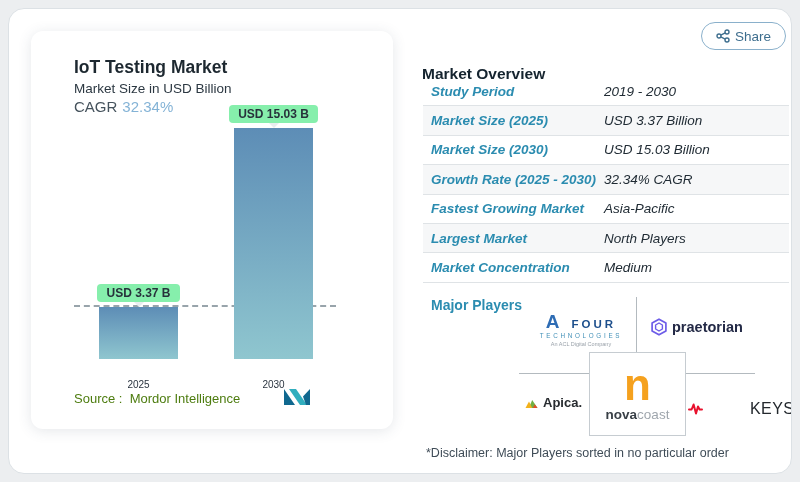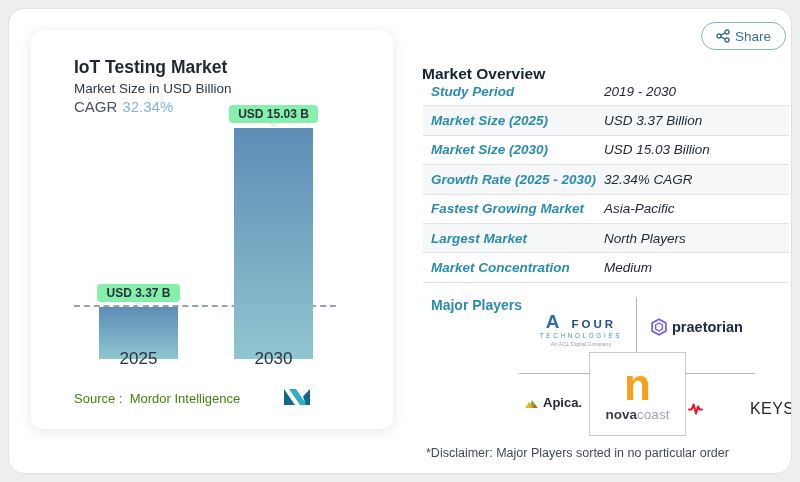--- a/index.html
+++ b/index.html
@@ -28,21 +28,21 @@
     display:flex;flex-direction:column;align-items:center;justify-content:flex-end;
   }
   .bar-col.c0{left:68px;} .bar-col.c1{left:203px;}
   .bar-tag{
     background:#86efac;border-radius:4px;padding:2px 9px;
     font-size:12px;font-weight:bold;color:#27323b;white-space:nowrap;
   }
   .bar-pointer{width:0;height:0;border-left:5px solid transparent;border-right:5px solid transparent;border-top:5px solid #e8edef;}
   .bar{width:79px;background:linear-gradient(180deg,#5d8db6,#8fc6cf);}
   .ref-line{position:absolute;left:43px;width:262px;height:0;border-top:2px dashed #98a4ab;}
-  .x-label{position:absolute;top:318px;width:79px;text-align:center;font-size:17px;color:#2b3540;}
+  .x-label{position:absolute;top:348px;width:79px;text-align:center;font-size:10px;color:#2b3540;}
   .x-label.c0{left:68px;} .x-label.c1{left:203px;}
   .source-line{position:absolute;left:43px;top:360px;font-size:13px;color:#4d7c0f;}
   .mi-logo{position:absolute;left:253px;top:357px;}
   
   .share-btn{
     position:absolute;left:692px;top:13px;height:28px;
     display:flex;align-items:center;gap:5px;padding:0 14px;
     background:#fff;border:1.2px solid #8ab0cb;border-radius:15px;
     font-size:13.5px;color:#3e6e8e;cursor:pointer;font-family:inherit;
   }

